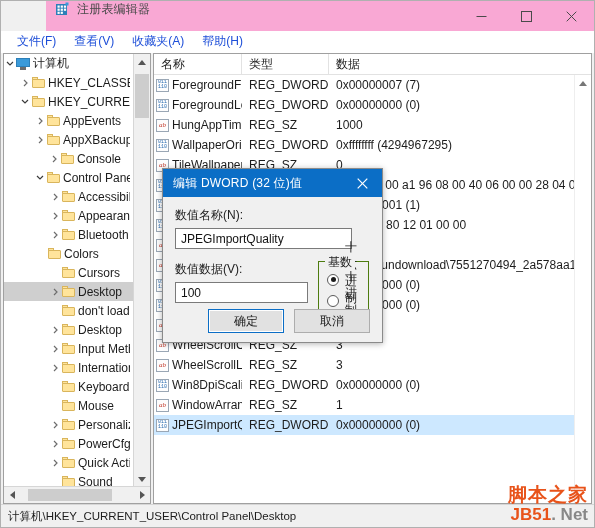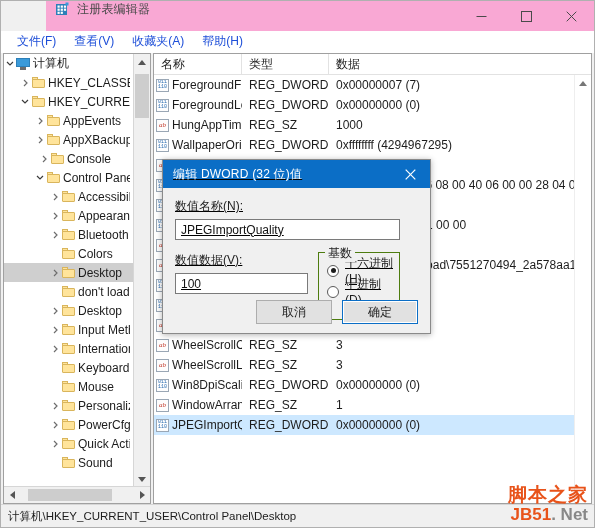--- a/index.html
+++ b/index.html
@@ -154,23 +154,23 @@
     height:16px;display:flex;align-items:center;justify-content:center;color:#777;font-size:9px;
   }
   
   .statusbar{
     height:22px;flex:0 0 22px;background:#f0f0f0;border-top:1px solid #d6d6d6;
     display:flex;align-items:center;padding-left:7px;font-size:11.5px;color:#1c1c1c;
     white-space:nowrap;
   }
   
   .dialog{
-    position:absolute;left:161px;top:106px;width:269px;height:175px;
+    position:absolute;left:161px;top:115px;width:221px;height:175px;
     background:#f0f0f0;border:1px solid #8a8a8a;box-shadow:0 1px 6px rgba(0,0,0,.30);
-    box-sizing:border-box;z-index:50;text-decoration:underline;
+    box-sizing:border-box;z-index:50;
   }
   .dlg-title{
     height:28px;background:#0b6ec6;display:flex;align-items:center;position:relative;
   }
   .dlg-title-text{
     color:#fff;font-size:12px;padding-left:10px;white-space:nowrap;letter-spacing:.2px;
   }
   .dlg-close{
     position:absolute;right:0;top:0;width:40px;height:28px;
     display:flex;align-items:center;justify-content:center;color:#fff;
@@ -327,21 +327,21 @@
               <svg width="5" height="8" viewBox="0 0 5 8">
                 <polyline points="1,1 4,4 1,7" fill="none" stroke="#6d6d6d" stroke-width="1.2"></polyline>
               </svg>
             </span>
             <span class="folder-ico">
               <span class="f-tab"></span>
               <span class="f-body"></span>
             </span>
             <span class="tree-label">AppXBackupContenter</span>
           </div>
-          <div class="tree-row" style="padding-left: 34px;">
+          <div class="tree-row" style="padding-left: 44px;">
             <span class="twisty">
               <svg width="5" height="8" viewBox="0 0 5 8">
                 <polyline points="1,1 4,4 1,7" fill="none" stroke="#6d6d6d" stroke-width="1.2"></polyline>
               </svg>
             </span>
             <span class="folder-ico">
               <span class="f-tab"></span>
               <span class="f-body"></span>
             </span>
             <span class="tree-label">Console</span>
@@ -387,27 +387,35 @@
               <svg width="5" height="8" viewBox="0 0 5 8">
                 <polyline points="1,1 4,4 1,7" fill="none" stroke="#6d6d6d" stroke-width="1.2"></polyline>
               </svg>
             </span>
             <span class="folder-ico">
               <span class="f-tab"></span>
               <span class="f-body"></span>
             </span>
             <span class="tree-label">Bluetooth</span>
           </div>
-          <div class="tree-row" style="padding-left: 45px; text-align: center;">
+          <div class="tree-row" style="padding-left: 31px; text-align: center;">
             <span class="twisty"></span>
             <span class="folder-ico">
               <span class="f-tab"></span>
               <span class="f-body"></span>
             </span>
             <span class="tree-label">Colors</span>
+          </div>
+          <div class="tree-row" style="padding-left: 45px;">
+            <span class="twisty"></span>
+            <span class="folder-ico">
+              <span class="f-tab"></span>
+              <span class="f-body"></span>
+            </span>
+            <span class="tree-label">Cursors</span>
           </div>
           <div class="tree-row selected" style="padding-left: 45px;">
             <span class="twisty">
               <svg width="5" height="8" viewBox="0 0 5 8">
                 <polyline points="1,1 4,4 1,7" fill="none" stroke="#6d6d6d" stroke-width="1.2"></polyline>
               </svg>
             </span>
             <span class="folder-ico">
               <span class="f-tab"></span>
               <span class="f-body"></span>
@@ -776,24 +784,24 @@
               </div>
               <div class="radio-row">
                 <span class="radio"></span>
                 <span>十进制(D)</span>
               </div>
             </div>
           </div>
         </div>
 
         <div class="dlg-btns">
-          <div class="btn">取消</div>
           <div class="btn default">
             <span class="inner">确定</span>
           </div>
+          <div class="btn">取消</div>
         </div>
       </div>
     </div>
 
   </div>
 
   <div class="statusbar">
     <span>计算机\HKEY_CURRENT_USER\Control Panel\Desktop</span>
   </div>
 

